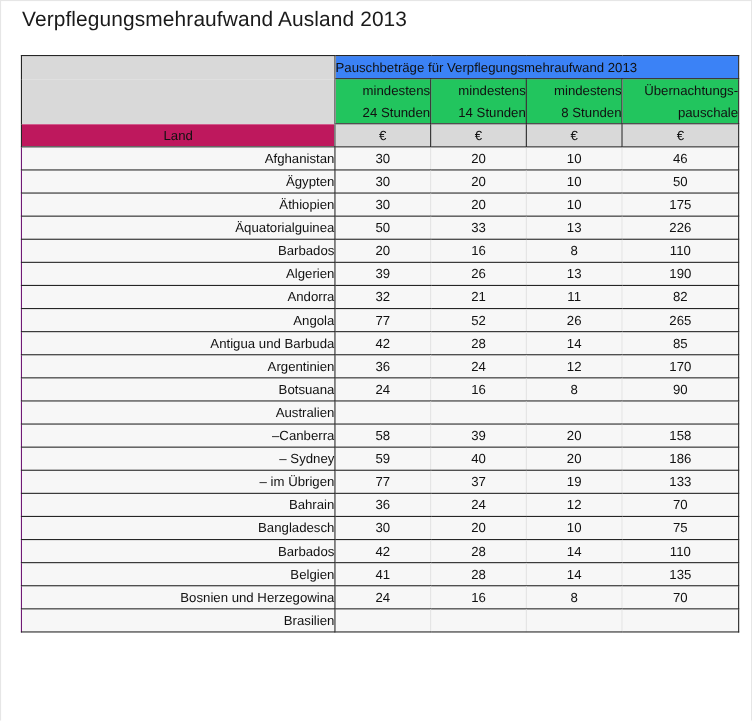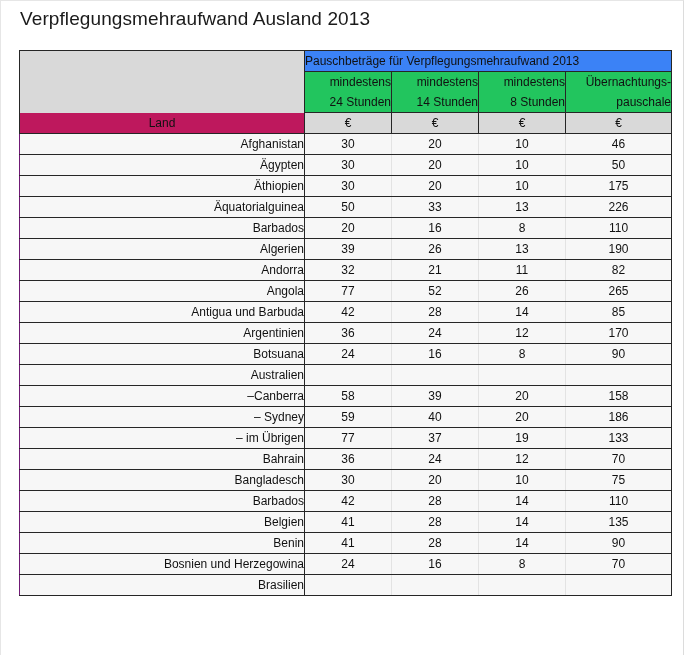--- a/index.html
+++ b/index.html
@@ -306,27 +306,20 @@
             <td class="cell-num edge">110</td>
           </tr>
           <tr>
             <td class="cell-land bold">Belgien</td>
             <td class="cell-num bold">41</td>
             <td class="cell-num">28</td>
             <td class="cell-num">14</td>
             <td class="cell-num edge bold">135</td>
           </tr>
           <tr>
-            <td class="cell-land">Benin</td>
-            <td class="cell-num">41</td>
-            <td class="cell-num">28</td>
-            <td class="cell-num">14</td>
-            <td class="cell-num edge">90</td>
-          </tr>
-          <tr>
             <td class="cell-land">Bosnien und Herzegowina</td>
             <td class="cell-num">24</td>
             <td class="cell-num">16</td>
             <td class="cell-num">8</td>
             <td class="cell-num edge">70</td>
           </tr>
           <tr>
             <td class="cell-land">Brasilien</td>
             <td class="cell-num"></td>
             <td class="cell-num"></td>

